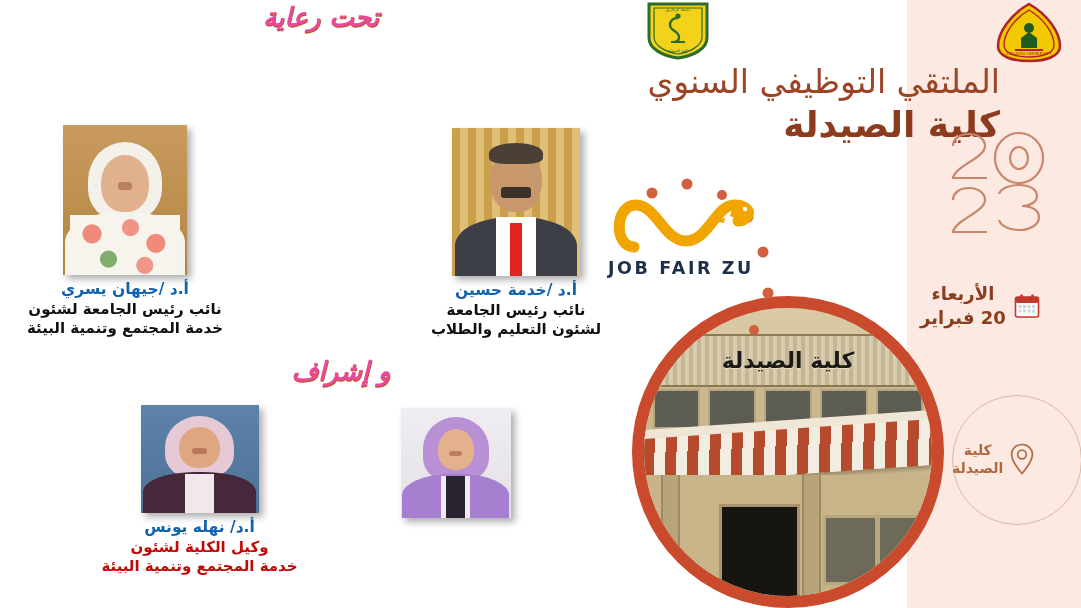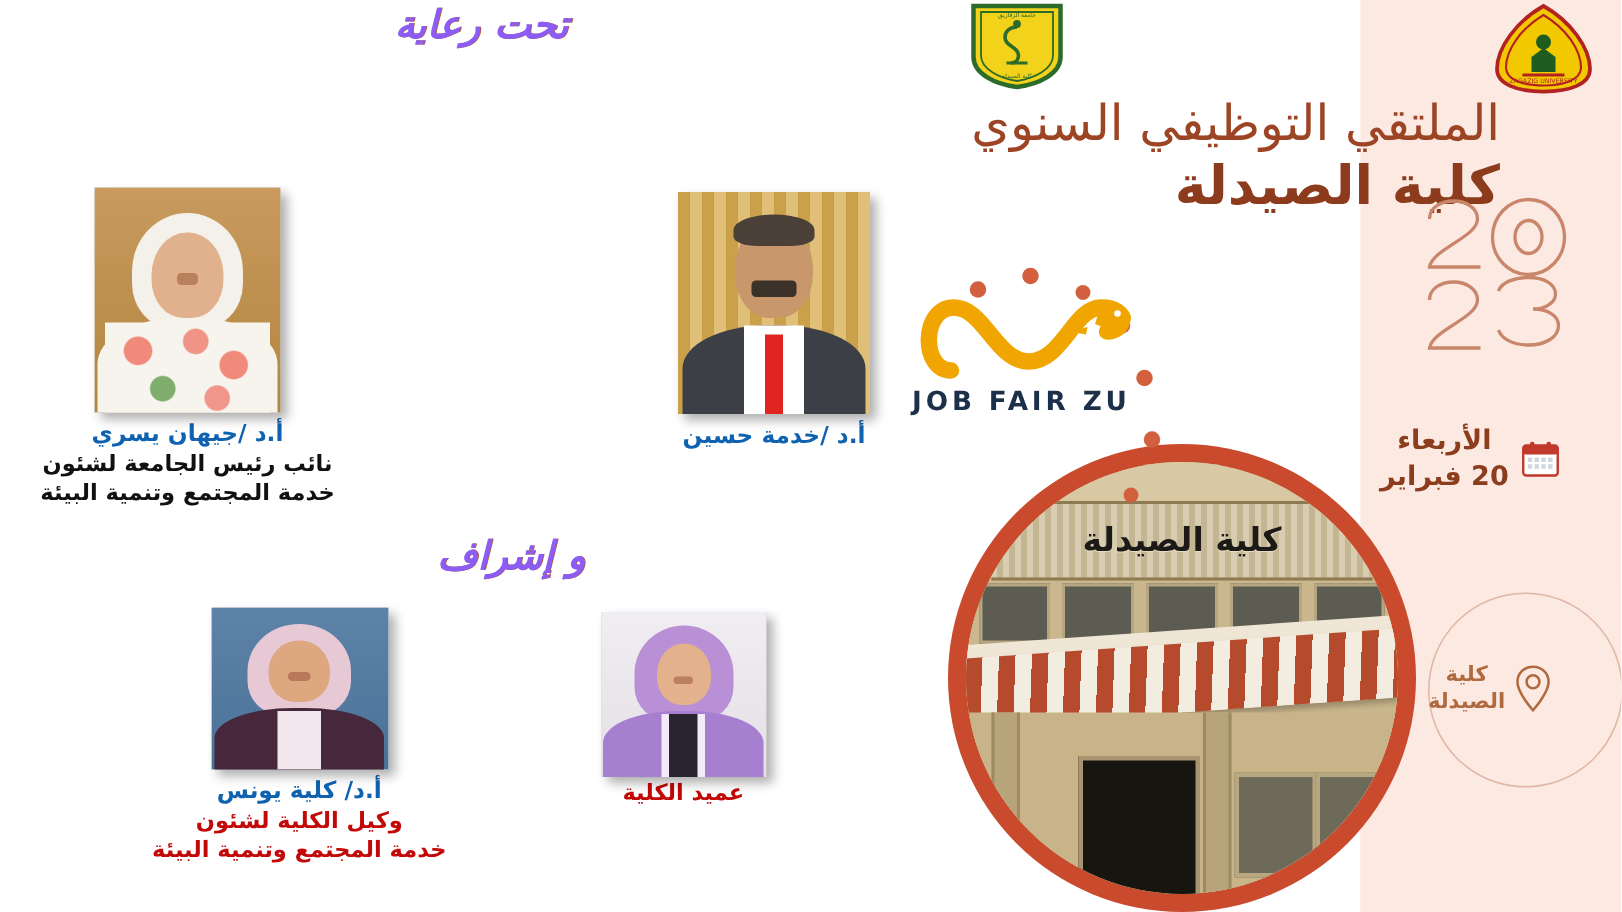--- a/index.html
+++ b/index.html
@@ -153,21 +153,21 @@
   }
   .loc-text{
     text-align:center;color:#b06a3f;font-weight:bold;
     font-size:14px;line-height:1.3;direction:rtl;
   }
   .pin-icon{width:26px;height:32px;flex:none;}
 
   
   .kicker{
     position:absolute;text-align:center;direction:rtl;
-    color:#8b5cf6;font-weight:bold;font-style:italic;
+    color:#ec4899;font-weight:bold;font-style:italic;
     font-size:26px;
     text-shadow:0.5px 0.5px 0 #b3551a;
   }
   #kicker-sponsor{left:236px;top:2px;width:170px;}
   #kicker-supervision{left:256px;top:356px;width:170px;}
 
   .person{position:absolute;text-align:center;}
   .person .photo{
     display:block;margin:0 auto;
     box-shadow:4px 4px 7px rgba(0,0,0,.32);
@@ -376,47 +376,48 @@
         <div class="bg" style="background:repeating-linear-gradient(90deg,#caa14a 0 8px,#e0bf79 8px 16px)"></div>
         <div class="head" style="left:30%;top:13%;width:40%;height:44%;background:#c9976c"></div>
         <div class="hair" style="left:29%;top:10%;width:42%;height:14%;background:#4a4038"></div>
         <div style="position:absolute;left:38%;top:40%;width:24%;height:7%;background:#3a3128;border-radius:3px"></div>
         <div class="body" style="left:2%;top:60%;width:96%;height:42%;background:#3c4046"></div>
         <div class="shirt" style="left:34%;top:60%;width:32%;height:40%"></div>
         <div class="tie" style="left:45%;top:64%;width:10%;height:36%;background:#e0241f"></div>
       </div>
     </div>
     <div class="pname">أ.د /خدمة حسين</div>
+    <div class="prole" style="white-space:pre-line">نائب رئيس الجامعة
+لشئون التعليم والطلاب</div>
   </div>
 
   <div class="person red" id="person-vice-dean">
     <div class="photo">
       <div class="pt">
         <div class="bg" style="background:linear-gradient(#5e83a8,#4a7198)"></div>
         <div class="hair" style="left:21%;top:10%;width:58%;height:58%;background:#e7c9d6;border-radius:50% 50% 38% 38%"></div>
         <div class="head" style="left:33%;top:20%;width:34%;height:38%;background:#dda77f"></div>
         <div style="position:absolute;left:44%;top:40%;width:12%;height:5%;background:#b9785a;border-radius:3px"></div>
         <div class="body" style="left:2%;top:62%;width:96%;height:40%;background:#46273c"></div>
         <div class="shirt" style="left:38%;top:64%;width:24%;height:36%;background:#f3e7ee"></div>
       </div>
     </div>
-    <div class="pname">أ.د/ كلية يونس</div>
+    <div class="pname">أ.د/ نهله يونس</div>
     <div class="prole" style="white-space:pre-line">وكيل الكلية لشئون
 خدمة المجتمع وتنمية البيئة</div>
   </div>
 
   <div class="person red" id="person-dean">
     <div class="photo">
       <div class="pt">
         <div class="bg" style="background:linear-gradient(#f0eef2,#e3dfe6)"></div>
         <div class="hair" style="left:20%;top:8%;width:60%;height:58%;background:#b98fd6;border-radius:50% 50% 36% 36%"></div>
         <div class="head" style="left:34%;top:19%;width:33%;height:37%;background:#e3b18c"></div>
         <div style="position:absolute;left:44%;top:39%;width:12%;height:5%;background:#bd7f5d;border-radius:3px"></div>
         <div class="body" style="left:1%;top:60%;width:98%;height:42%;background:#a77fd0"></div>
         <div class="shirt" style="left:39%;top:62%;width:22%;height:38%;background:#2a2430"></div>
         <div style="position:absolute;left:37%;top:62%;width:4%;height:38%;background:#f2eaf8"></div>
         <div style="position:absolute;left:59%;top:62%;width:4%;height:38%;background:#f2eaf8"></div>
       </div>
     </div>
-    <div class="prole">عميد الكلية</div>
   </div>
 
 </div>
 
 </body></html>

